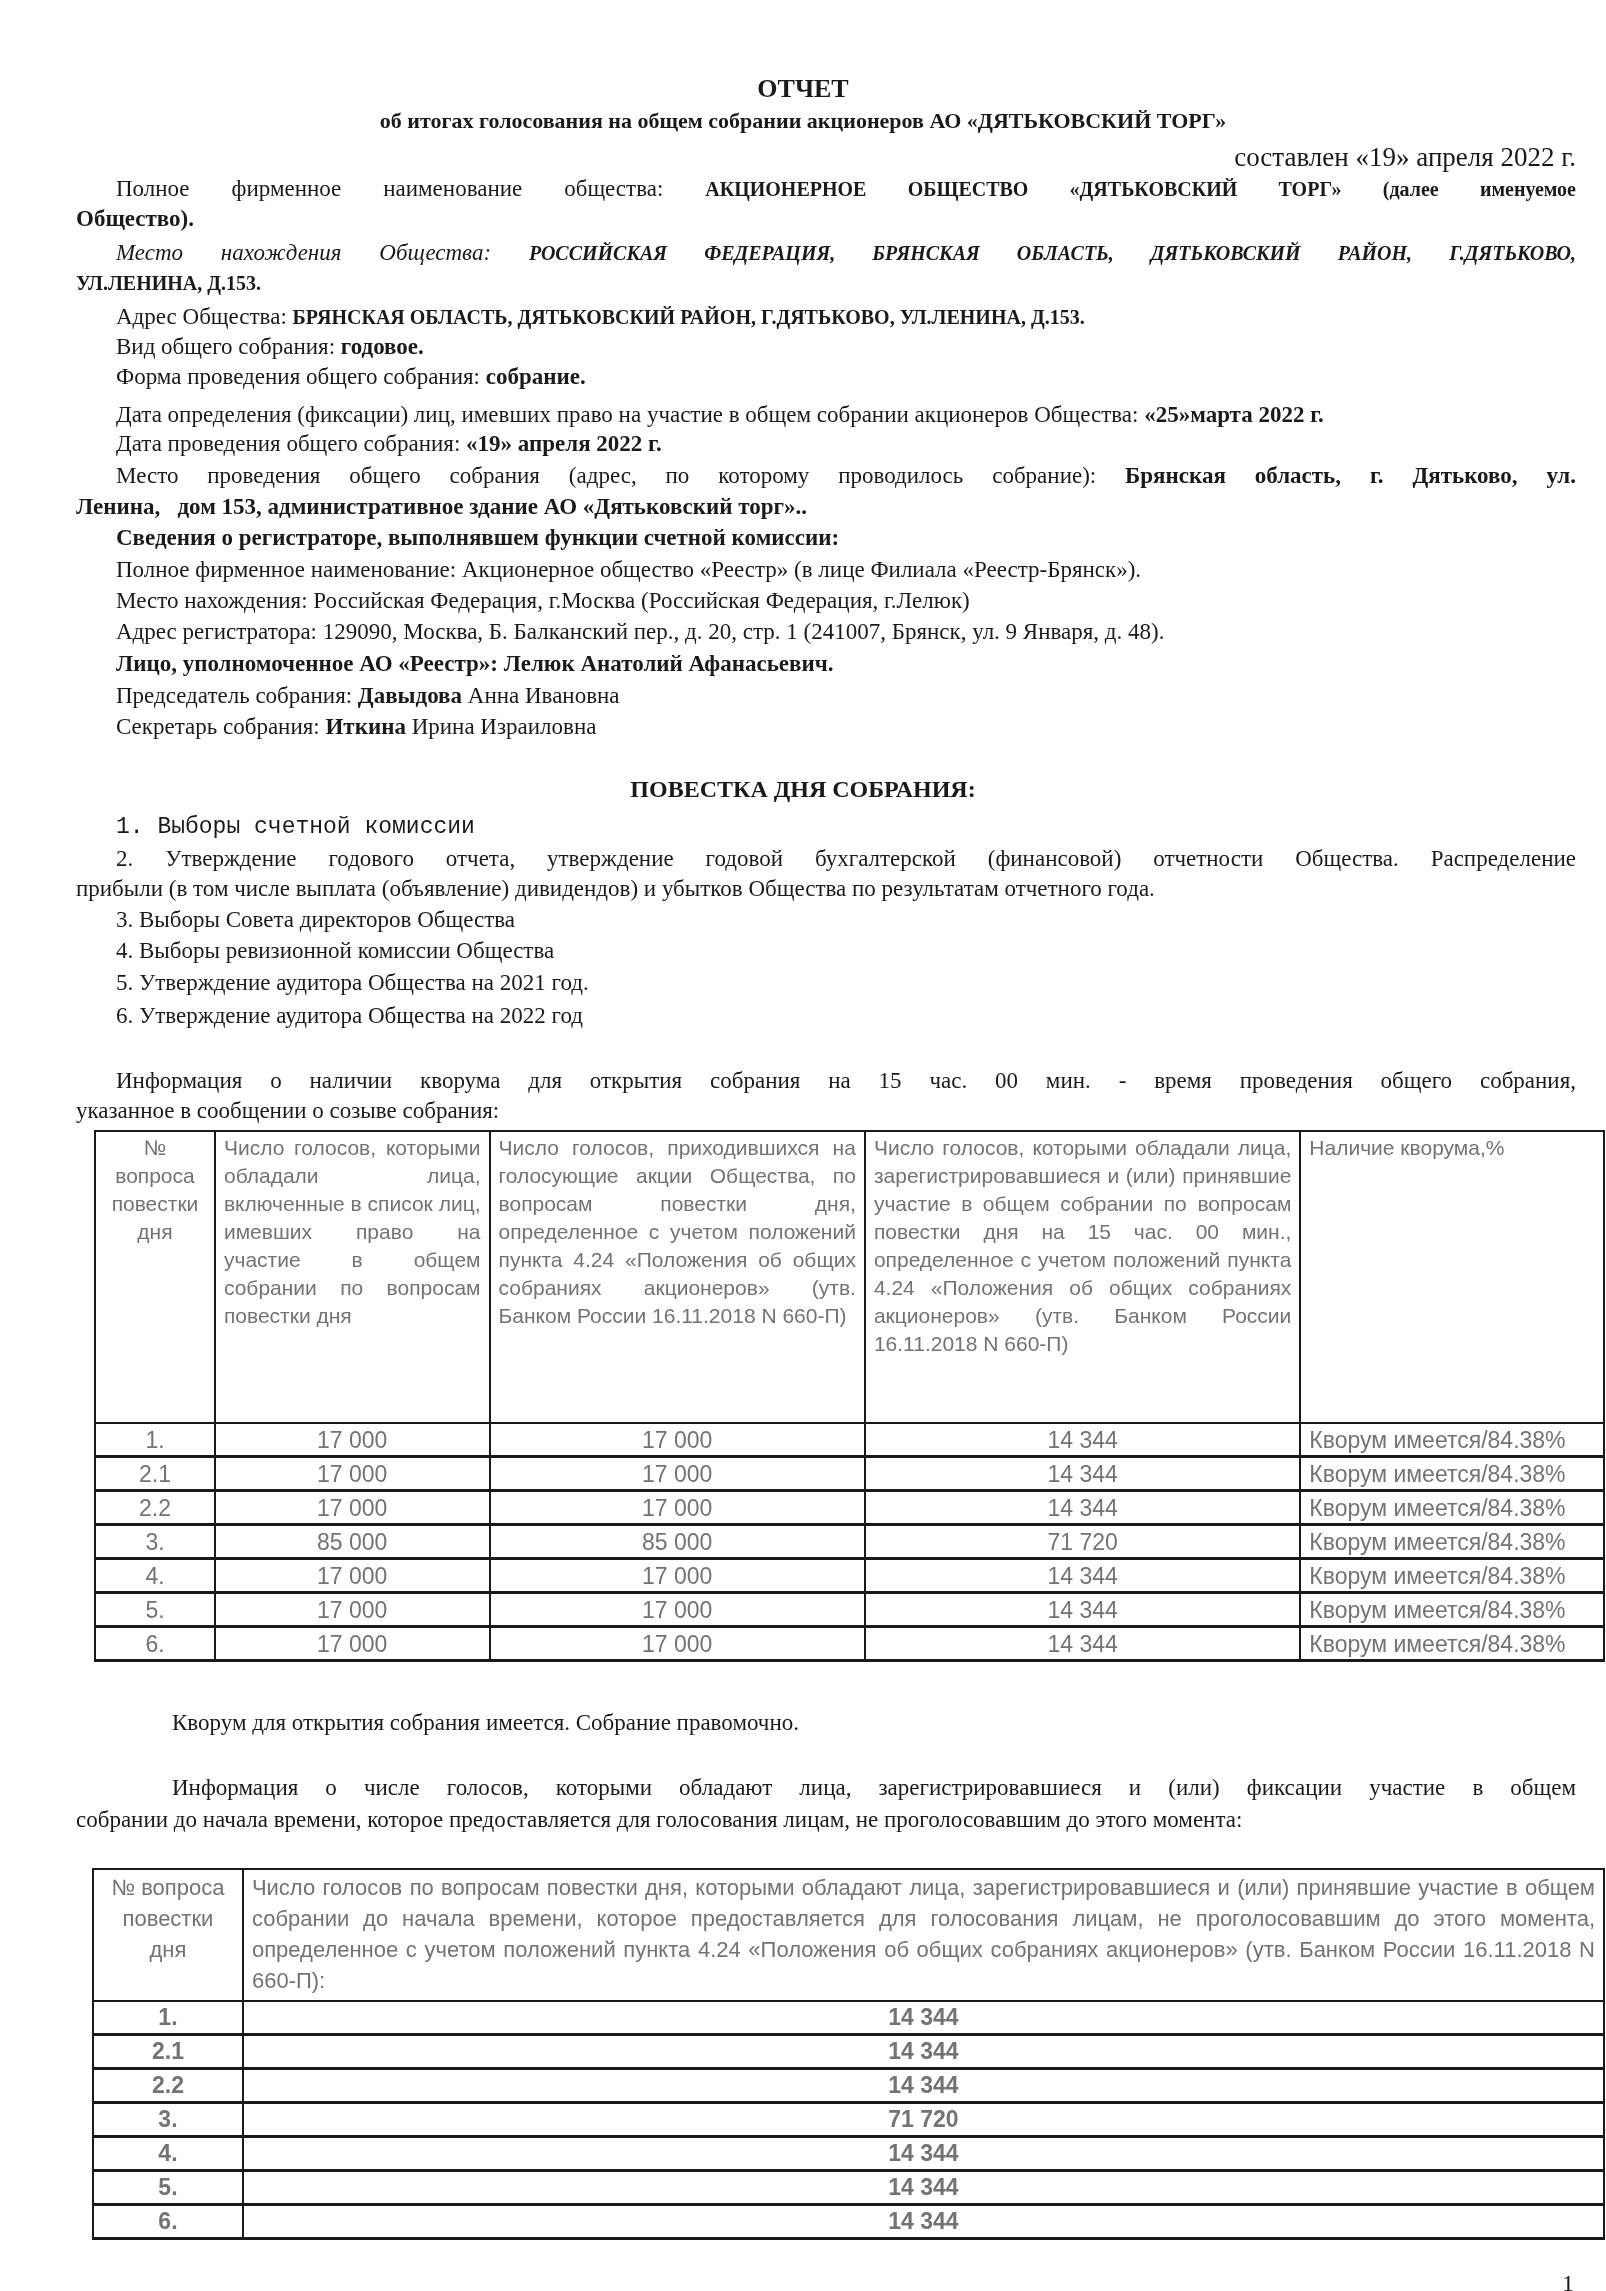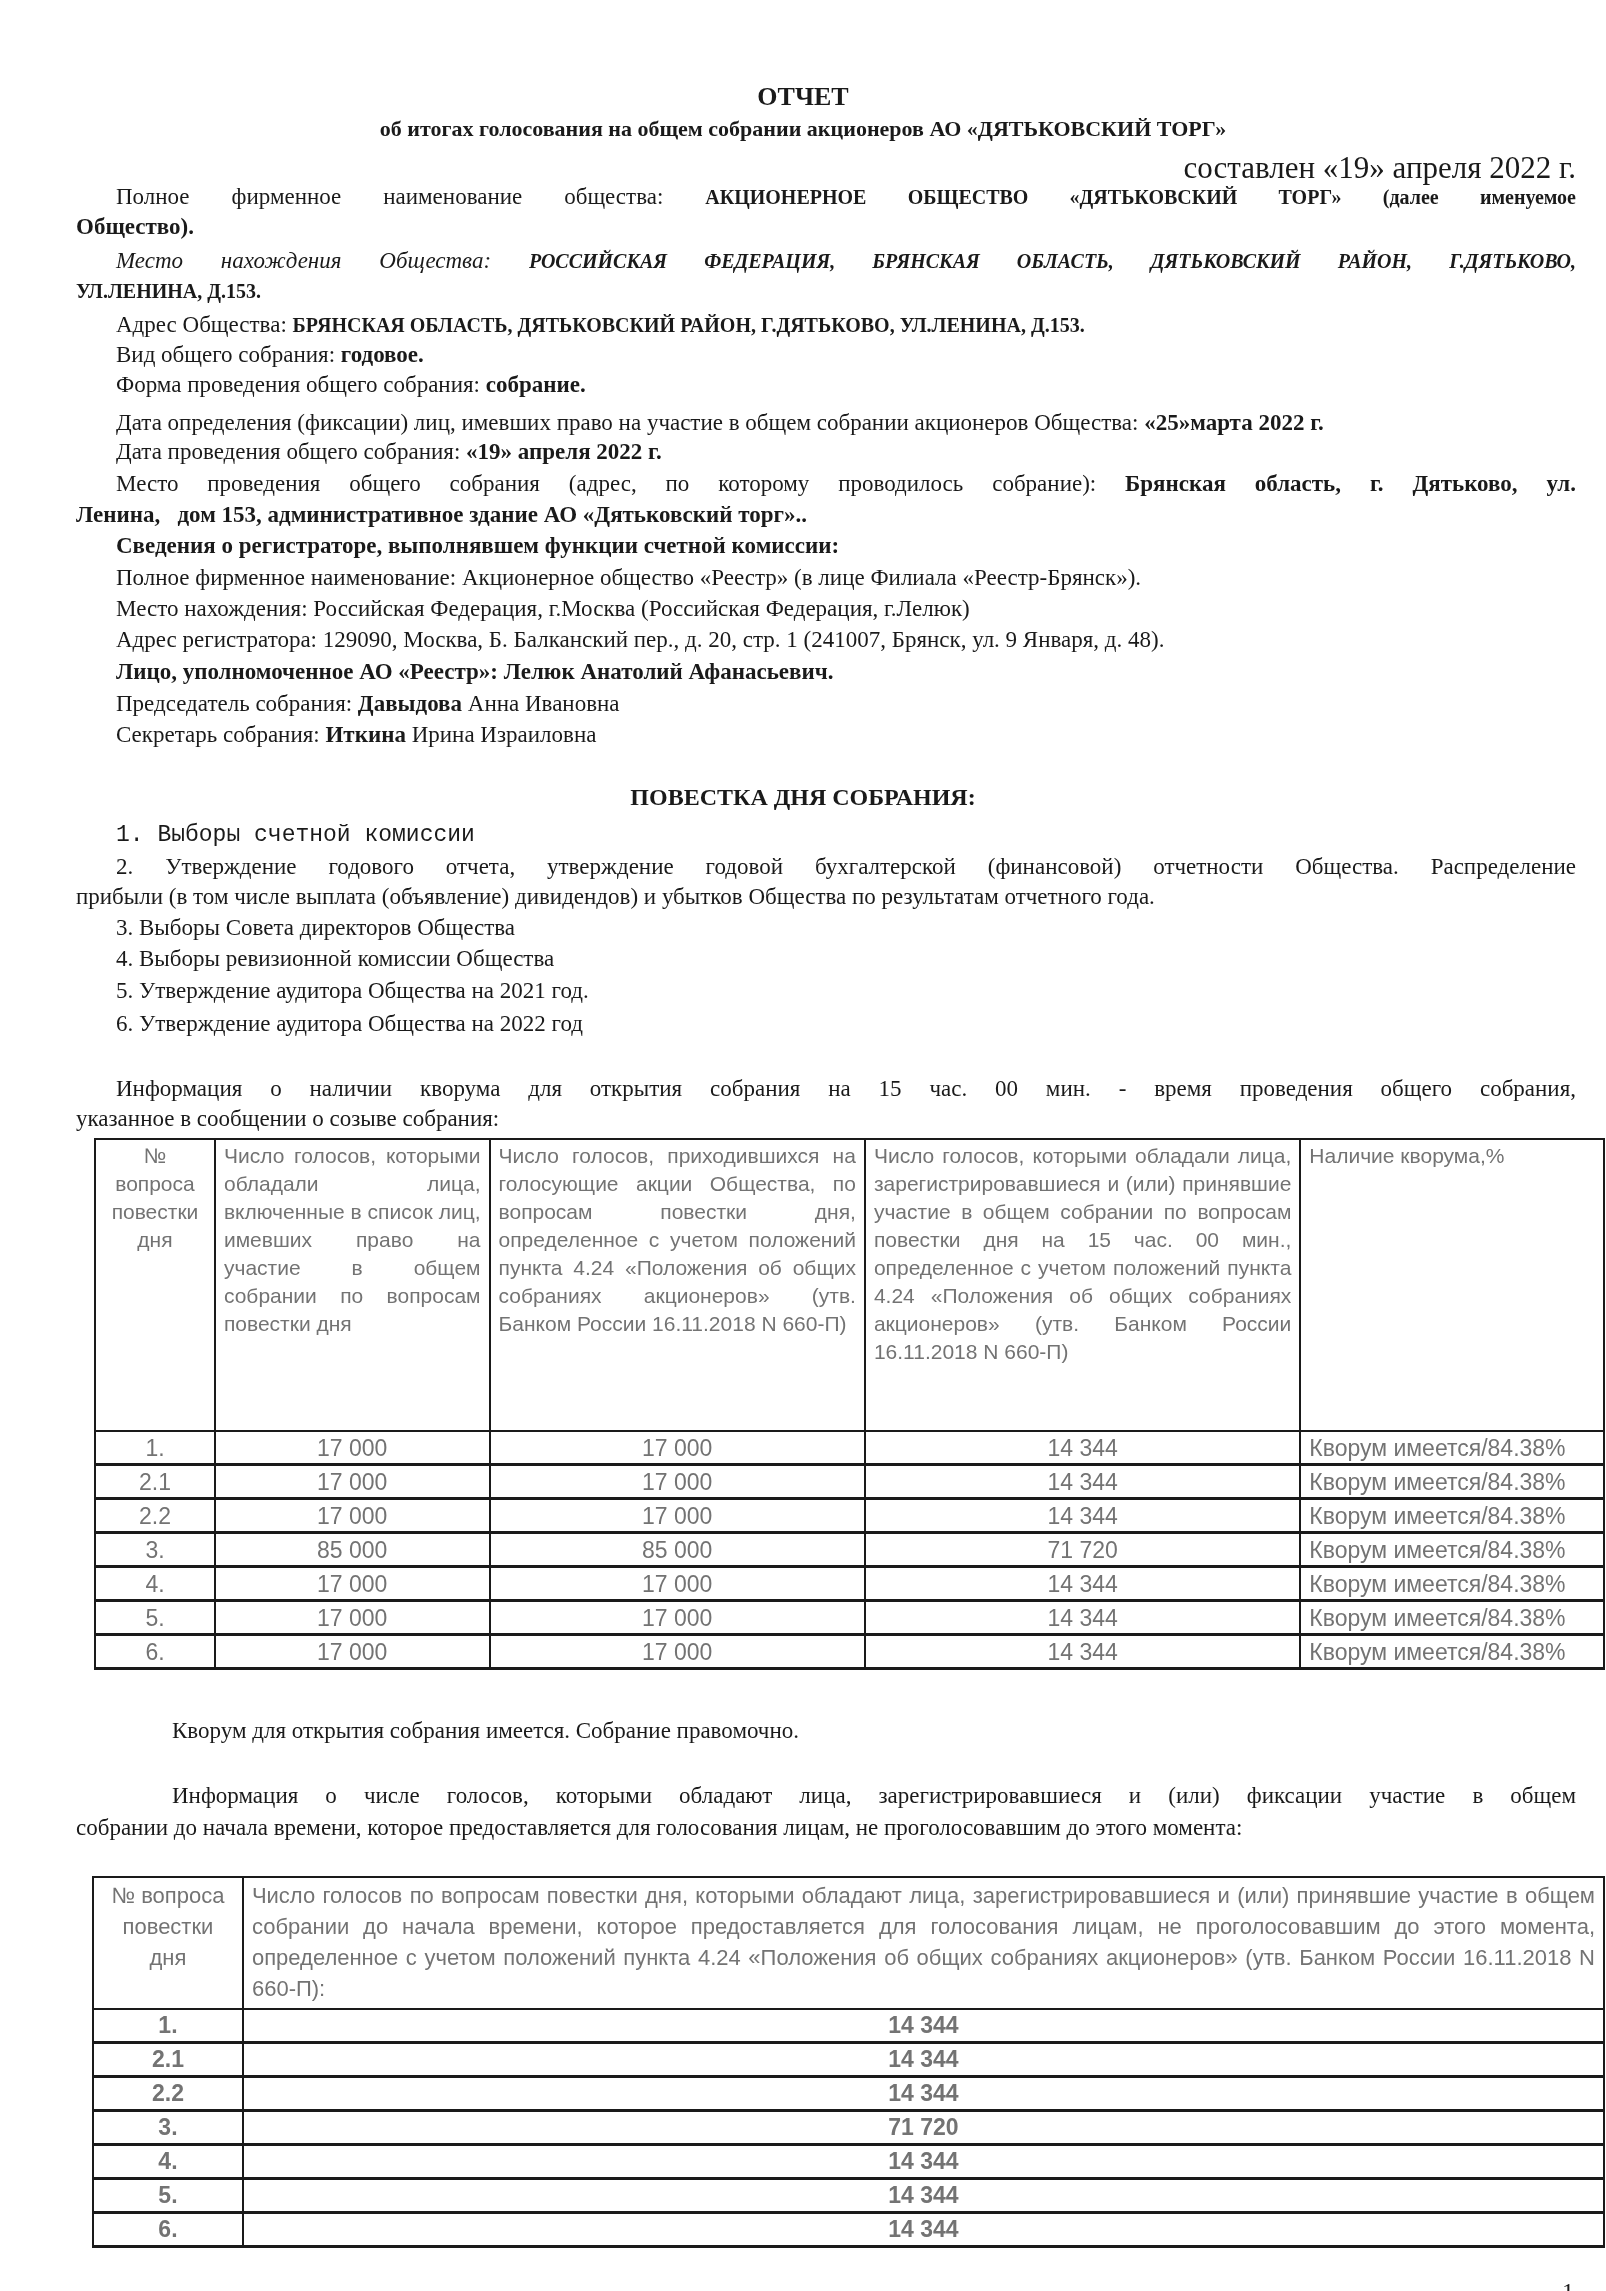--- a/index.html
+++ b/index.html
@@ -1,18 +1,18 @@
 <!DOCTYPE html>
 <html><head>
 <meta charset="utf-8">
 <style>
   html, body { margin: 0; padding: 0; background: #ffffff; }
   body { width: 1606px; height: 2291px; position: relative; overflow: hidden;
          font-family: "Liberation Serif", serif; color: #1a1a1a; }
-  .page { position: absolute; left: 0; top: 16px; width: 1606px; height: 1648px; }
+  .page { position: absolute; left: 0; top: 8px; width: 1606px; height: 1648px; }
   .abs { position: absolute; white-space: nowrap; }
   .line { position: absolute; left: 76px; right: 30px; font-size: 23px; line-height: 30px; }
   .ind { text-indent: 40px; }
   .just { text-align: justify; text-align-last: justify; }
   .b { font-weight: bold; }
   .sm { font-size: 20px; }
   .title { position: absolute; left: 0; right: 0; text-align: center; font-weight: bold; }
   table { border-collapse: collapse; position: absolute; font-family: Liberation Sans, sans-serif; color: #737373; margin-left: 20px; }
   td, th { border: 2px solid #1a1a1a; font-weight: normal; vertical-align: top; padding: 2px 8px; }
   .t1 { left: 74px; top: 1122px; width: 1511px; font-size: 21px; line-height: 28px; }
@@ -25,21 +25,21 @@
   .tl { text-align: left !important; }
   .pagenum { position: absolute; left: 1562px; top: 2262px; font-size: 24px; }
 </style>
 </head>
 <body>
 
 <div class="page">
 
   <div class="title" style="top:66px;font-size:26px;">ОТЧЕТ</div>
   <div class="title" style="top:100px;font-size:22px;">об итогах голосования на общем собрании акционеров АО «ДЯТЬКОВСКИЙ ТОРГ»</div>
-  <div class="abs" style="right:30px;top:134px;font-size:31px;">составлен «19» апреля 2022 г.</div>
+  <div class="abs" style="right:30px;top:134px;font-size:27px;">составлен «19» апреля 2022 г.</div>
 
   <div class="line ind just" style="top:166px;">
     <span>Полное фирменное наименование общества: </span><span class="b sm">АКЦИОНЕРНОЕ ОБЩЕСТВО «ДЯТЬКОВСКИЙ ТОРГ» (далее именуемое</span>
   </div>
   <div class="line b" style="top:196px;">Общество).</div>
 
   <div class="line ind just" style="top:230px;font-style:italic;">
     <span>Место нахождения Общества: </span><span class="b sm">РОССИЙСКАЯ ФЕДЕРАЦИЯ, БРЯНСКАЯ ОБЛАСТЬ, ДЯТЬКОВСКИЙ РАЙОН, Г.ДЯТЬКОВО,</span>
   </div>
   <div class="line b sm" style="top:260px;">УЛ.ЛЕНИНА, Д.153.</div>

